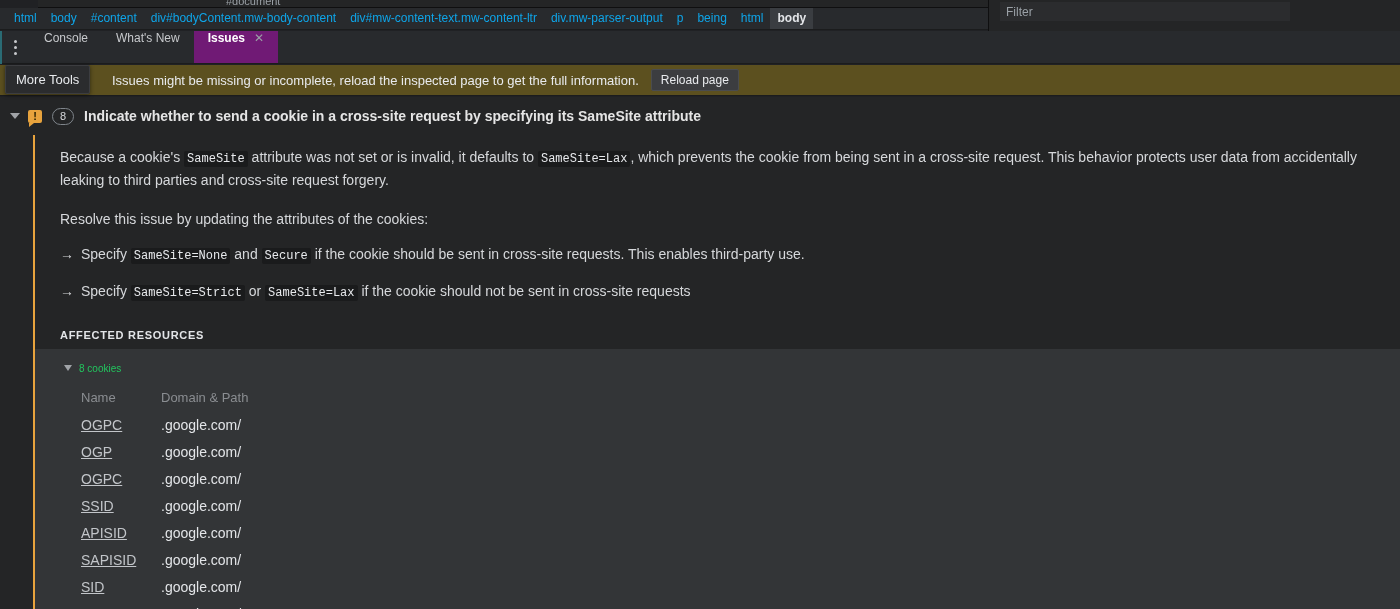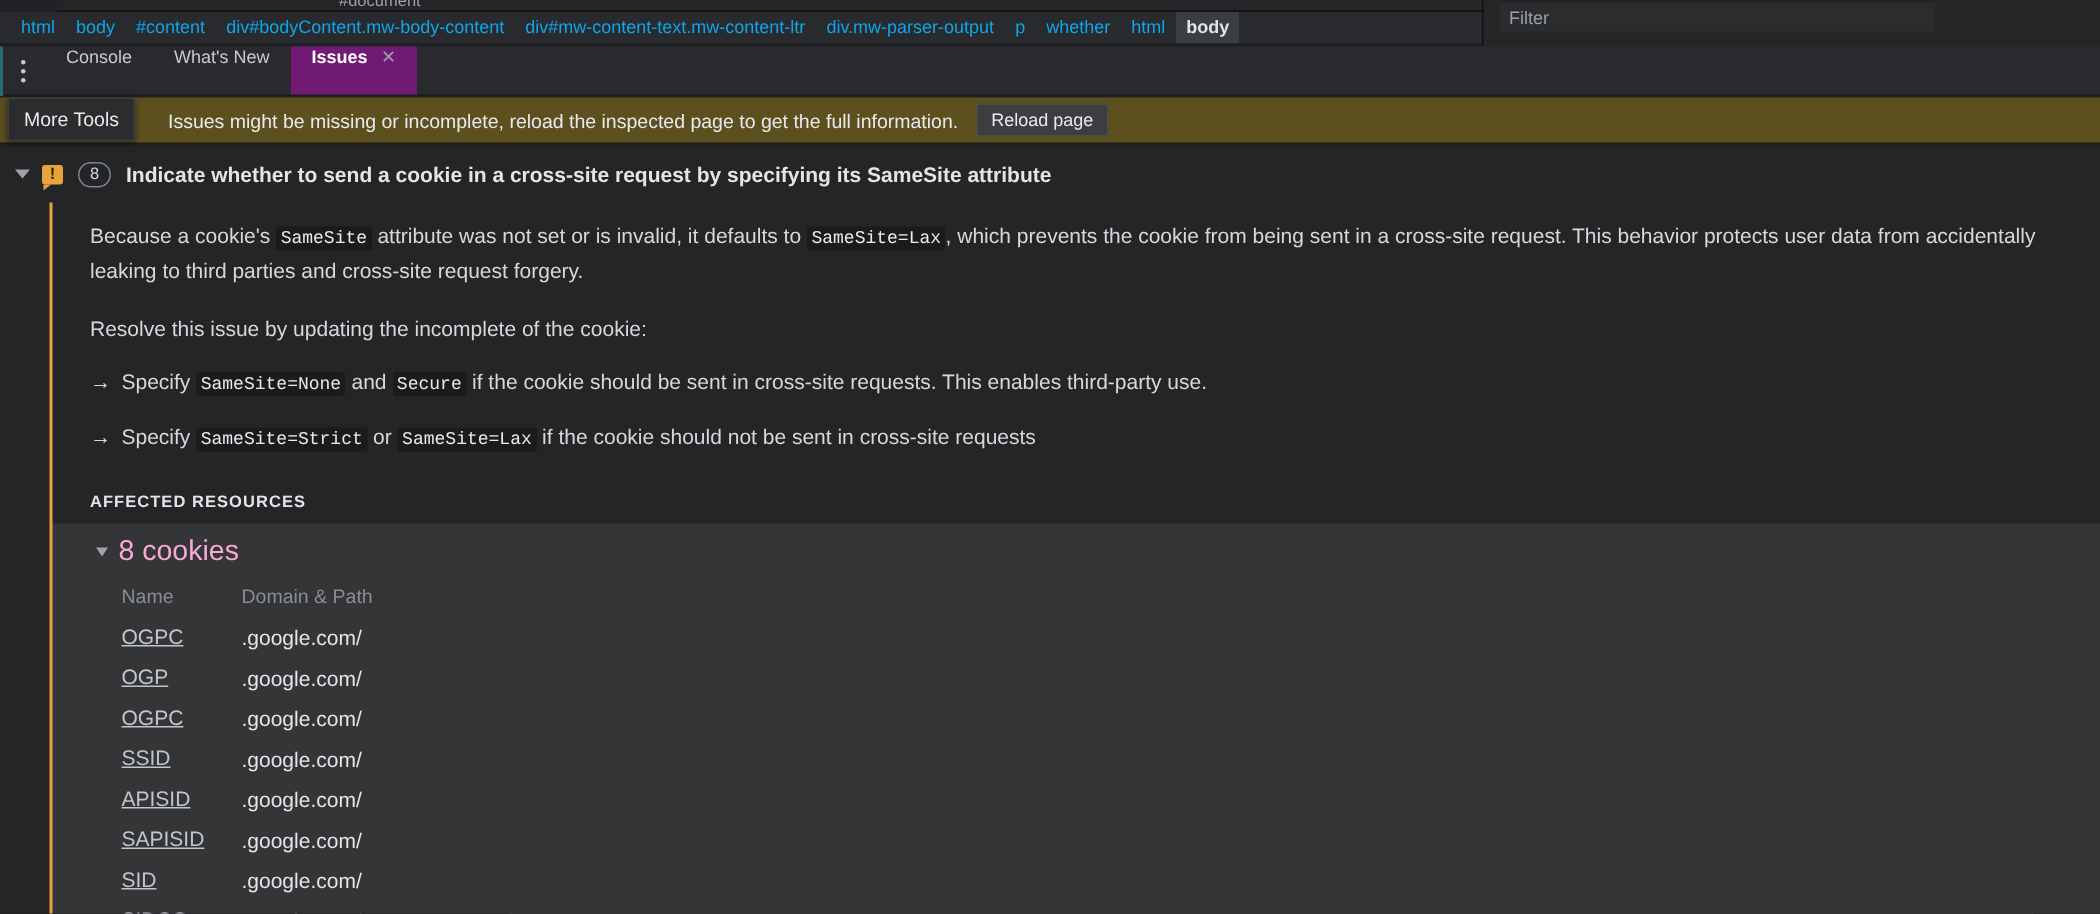--- a/index.html
+++ b/index.html
@@ -202,21 +202,21 @@
   }
   .res-head {
     display: flex; align-items: center;
     padding-left: 30px; height: 22px; cursor: default;
   }
   .res-head .tri2 {
     width: 0; height: 0;
     border-left: 4.5px solid transparent; border-right: 4.5px solid transparent;
     border-top: 6px solid #a0a3a7; margin-right: 7px;
   }
-  .res-head-label { font-size: 19px; color: #f9a8d4; }
+  .res-head-label { font-size: 10px; color: #22c55e; }
 
   .res-table { padding-left: 47px; padding-top: 5px; }
   .res-row { display: flex; align-items: center; height: 27px; }
   .col-name { width: 80px; flex: 0 0 80px; }
   .col-domain { flex: 1 1 auto; }
   .res-hdr-cell { font-size: 13px; color: #8a8d91; }
   .cookie-name {
     font-size: 14px; color: #c2c5c9;
     text-decoration: underline; cursor: default;
   }
@@ -231,21 +231,21 @@
 </div>
 
 <div class="breadcrumb" id="breadcrumb">
     <div class="crumb">html</div>
     <div class="crumb">body</div>
     <div class="crumb">#content</div>
     <div class="crumb">div#bodyContent.mw-body-content</div>
     <div class="crumb">div#mw-content-text.mw-content-ltr</div>
     <div class="crumb">div.mw-parser-output</div>
     <div class="crumb">p</div>
-    <div class="crumb">whether</div>
+    <div class="crumb">being</div>
     <div class="crumb">html</div>
     <div class="crumb active">body</div>
   </div>
 <div class="breadcrumb-tail"></div>
 <div class="breadcrumb-sep"></div>
 
 <div class="styles-pane">
   <input class="filter-input" value="" placeholder="Filter" style="">
 
 </div>
@@ -292,21 +292,21 @@
     <div class="issue-title">Indicate whether to send a cookie in a cross-site request by specifying its SameSite attribute</div>
   </div>
 
   <div class="issue-body">
     <div class="orange-rail"></div>
 
     <p class="para p1">
       <span>Because a cookie's </span><code class="inline">SameSite</code><span> attribute was not set or is invalid, it defaults to </span><code class="inline">SameSite=Lax</code><span>, which prevents the cookie from being sent in a cross-site request. This behavior protects user data from accidentally leaking to third parties and cross-site request forgery.</span>
     </p>
 
-    <p class="para p2">Resolve this issue by updating the incomplete of the cookie:</p>
+    <p class="para p2">Resolve this issue by updating the attributes of the cookies:</p>
 
     <div class="bullet">
       <span class="arrow">→</span>
       <span>
         <span>Specify </span><code class="inline">SameSite=None</code><span> and </span><code class="inline">Secure</code><span> if the cookie should be sent in cross-site requests. This enables third-party use.</span>
       </span>
     </div>
 
     <div class="bullet">
       <span class="arrow">→</span>

